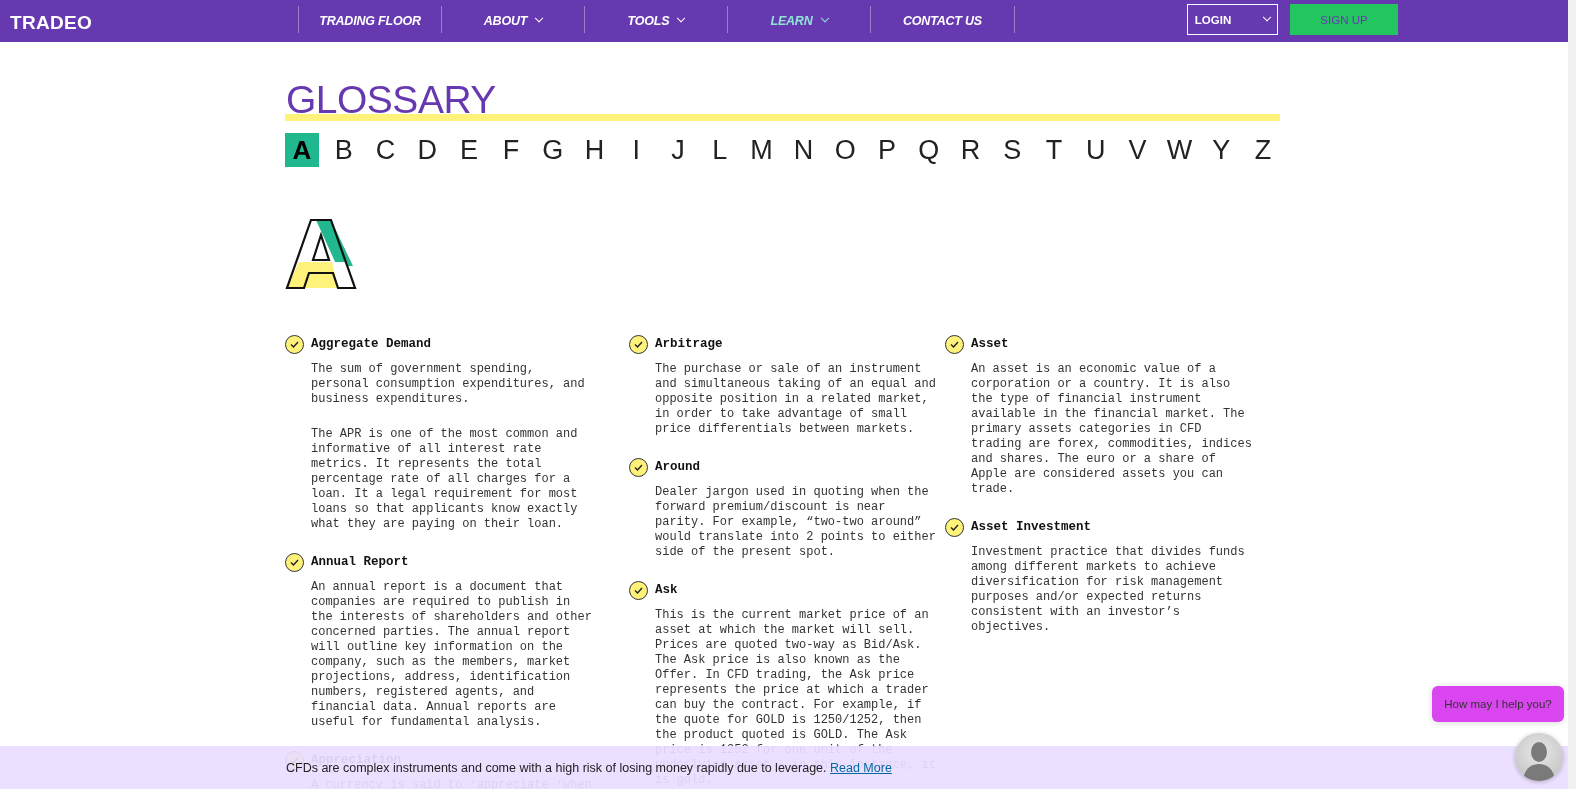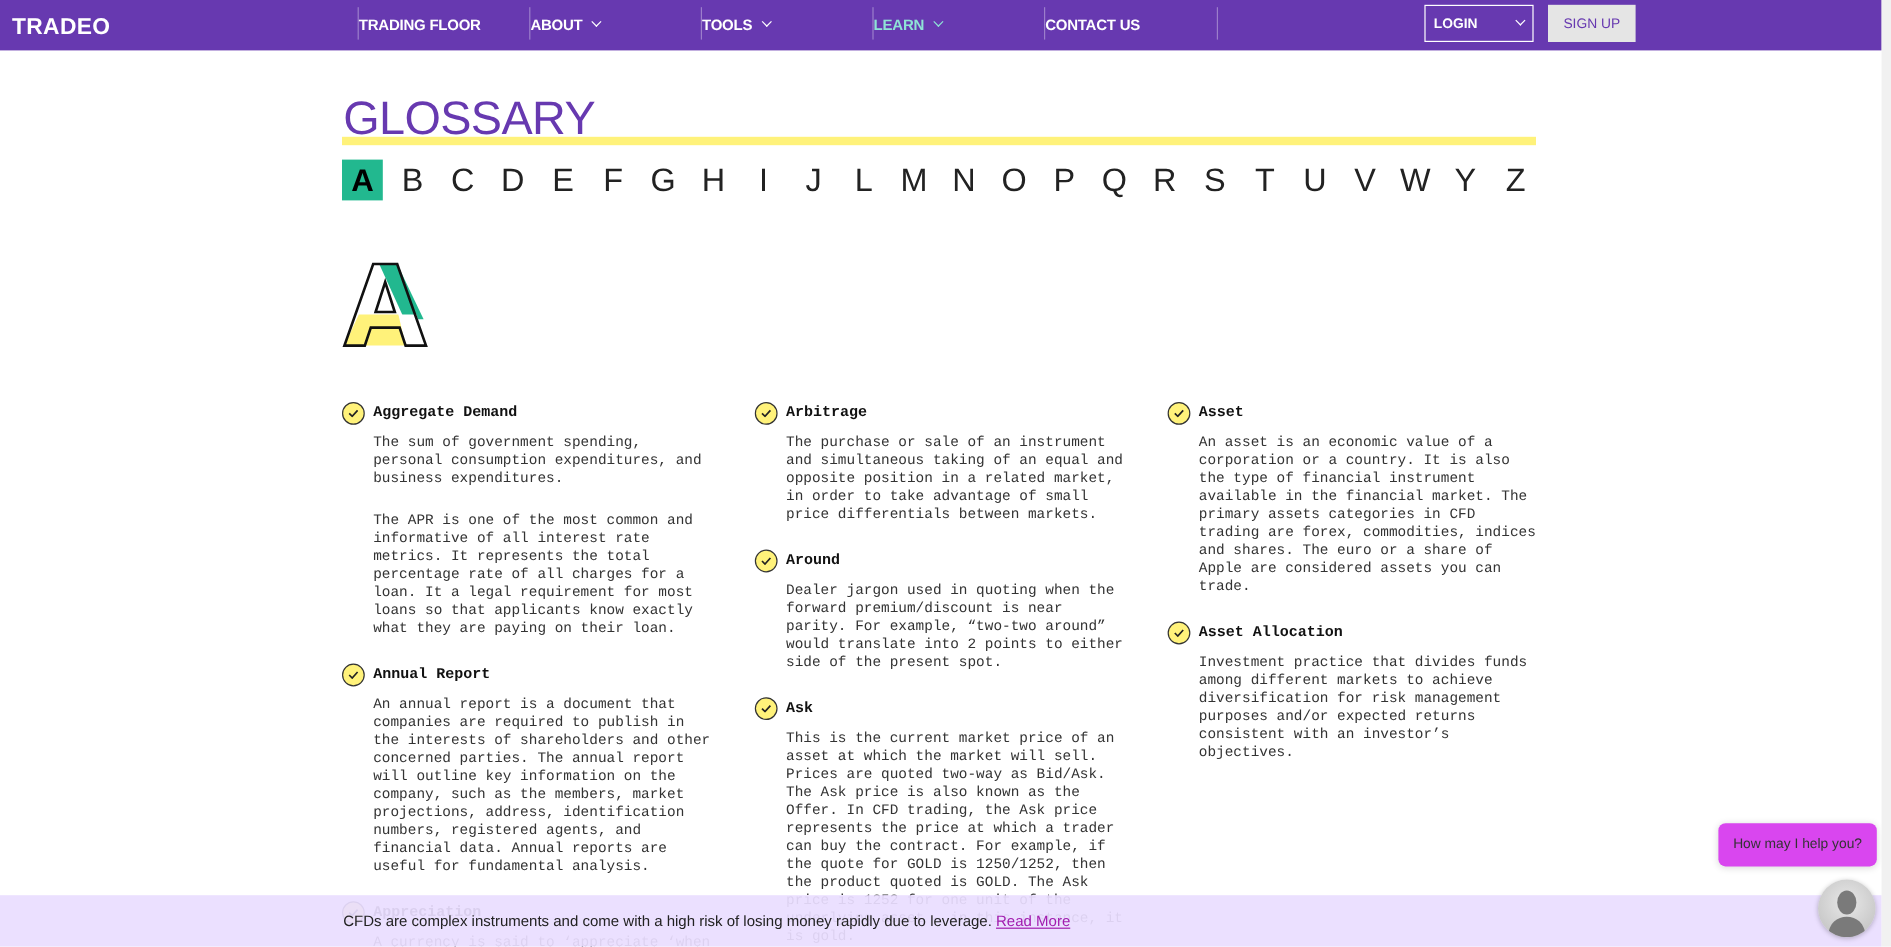--- a/index.html
+++ b/index.html
@@ -5,25 +5,25 @@
     * { box-sizing: border-box; margin: 0; padding: 0; }
     html, body { width: 1576px; height: 789px; overflow: hidden; background: #ffffff; }
     body { font-family: "Liberation Sans", "DejaVu Sans", sans-serif; color: #222; position: relative; }
 
     
     .nav { position: absolute; left: 0; top: 0; width: 1568px; height: 42px; background: #6739b0; }
     .logo { position: absolute; left: 10px; top: 6px; height: 28px; display: flex; align-items: center; gap: 6px; flex-direction: column; }
     .logo svg { display: block; }
     .logo-text { color: #fff; font-weight: bold; font-size: 19px; letter-spacing: 0.3px; }
     .nav-sep { position: absolute; top: 6px; width: 1px; height: 27px; background: rgba(255,255,255,0.35); }
-    .nav-item { position: absolute; top: 0; height: 42px; display: flex; align-items: center; justify-content: flex-start; color: #fff; font-size: 12.5px; font-weight: bold; letter-spacing: -0.2px; cursor: pointer; }
+    .nav-item { position: absolute; top: 0; height: 42px; display: flex; align-items: center; justify-content: center; color: #fff; font-size: 12.5px; font-weight: bold; letter-spacing: -0.2px; cursor: pointer; font-style: italic; }
     .nav-item.active { color: #8fe3d6; }
     .chev { display: inline-block; margin-left: 9px; width: 6px; height: 6px; border-right: 1.5px solid currentColor; border-bottom: 1.5px solid currentColor; transform: rotate(45deg) translate(-2px, -2px); }
     .login-btn { position: absolute; left: 1187px; top: 4px; width: 91px; height: 31px; border: 1px solid #fff; color: #fff; font-size: 11.5px; font-weight: bold; display: flex; align-items: center; justify-content: center; cursor: pointer; gap: 24px; }
-    .signup-btn { position: absolute; left: 1290px; top: 4px; width: 73px; height: 31px; background: #e5e5e5; color: #6739b0; font-size: 11.5px; display: flex; align-items: center; justify-content: center; cursor: pointer; }
+    .signup-btn { position: absolute; left: 1290px; top: 4px; width: 108px; height: 31px; background: #22c55e; color: #6739b0; font-size: 11.5px; display: flex; align-items: center; justify-content: center; cursor: pointer; }
 
     
     .title { position: absolute; left: 286px; top: 78px; font-size: 39px; color: #6739b0; letter-spacing: -0.5px; font-weight: normal; text-align: right; }
     .title-underline { position: absolute; left: 285px; top: 114px; width: 995px; height: 7px; background: #fff27a; }
 
     
     .letters { position: absolute; left: 285px; top: 133px; width: 995px; height: 34px; display: flex; justify-content: space-between; align-items: center; }
     .letter { width: 34px; height: 34px; display: flex; align-items: center; justify-content: center; font-size: 27px; color: #222; font-weight: 300; cursor: pointer; }
     .letter.active { background: #22b88f; color: #000; font-weight: bold; font-size: 26px; }
 
@@ -34,21 +34,21 @@
     .col { position: absolute; top: 334px; width: 310px; font-family: Liberation Mono, monospace; }
     .term { position: relative; margin-bottom: 20px; }
     .term-head { display: flex; align-items: center; height: 20px; }
     .check { width: 19px; height: 19px; border-radius: 50%; background: #fff27a; border: 1.5px solid #333; display: flex; align-items: center; justify-content: center; flex-shrink: 0; margin-right: 7px; }
     .term-name { font-size: 12.5px; font-weight: bold; color: #111; }
     .term-desc { margin-left: 26px; margin-top: 8px; font-size: 12px; line-height: 15px; color: #333; width: 284px; }
 
     
     .banner { position: absolute; left: 0; top: 746px; width: 1568px; height: 43px; background: rgba(233,222,255,0.93); }
     .banner-text { position: absolute; left: 286px; top: 15px; font-size: 12.5px; color: #222; }
-    .banner-link { color: #a21caf; text-decoration: underline; cursor: pointer; }
+    .banner-link { color: #0369a1; text-decoration: underline; cursor: pointer; }
 
     
     .chat-bubble { position: absolute; left: 1432px; top: 686px; width: 132px; height: 36px; background: #d946ef; border-radius: 6px; box-shadow: 0 1px 6px rgba(0,0,0,0.15); font-size: 11.5px; color: #333; display: flex; align-items: center; justify-content: center; cursor: pointer; }
     .chat-avatar { position: absolute; left: 1515px; top: 733px; width: 48px; height: 48px; border-radius: 50%; background: radial-gradient(circle at 50% 40%, #e8e8e8, #bdbdbd); overflow: hidden; box-shadow: 0 1px 4px rgba(0,0,0,0.25); cursor: pointer; }
 
     
     .scrollbar { position: absolute; left: 1568px; top: 0; width: 8px; height: 789px; background: #f1f1f1; }
   </style>
 </head>
 <body>
@@ -222,40 +222,40 @@
       <span class="check">
           <svg width="9" height="7" viewBox="0 0 9 7">
             <path d="M1,3.5 L3.5,6 L8,1" stroke="#222" stroke-width="1.4" fill="none"></path>
           </svg>
         </span>
       <span class="term-name">Ask Rate</span>
     </div>
   </div>
 </div>
 
-<div class="col" style="left:973px">
+<div class="col" style="left:945px">
   <div class="term">
     <div class="term-head">
       <span class="check">
           <svg width="9" height="7" viewBox="0 0 9 7">
             <path d="M1,3.5 L3.5,6 L8,1" stroke="#222" stroke-width="1.4" fill="none"></path>
           </svg>
         </span>
       <span class="term-name">Asset</span>
     </div>
     <p class="term-desc">An asset is an economic value of a corporation or a country. It is also the type of financial instrument available in the financial market. The primary assets categories in CFD trading are forex, commodities, indices and shares. The euro or a share of Apple are considered assets you can trade.</p>
   </div>
   <div class="term">
     <div class="term-head">
       <span class="check">
           <svg width="9" height="7" viewBox="0 0 9 7">
             <path d="M1,3.5 L3.5,6 L8,1" stroke="#222" stroke-width="1.4" fill="none"></path>
           </svg>
         </span>
-      <span class="term-name">Asset Allocation</span>
+      <span class="term-name">Asset Investment</span>
     </div>
     <p class="term-desc">Investment practice that divides funds among different markets to achieve diversification for risk management purposes and/or expected returns consistent with an investor’s objectives.</p>
   </div>
 </div>
 
 <div class="banner">
   <div class="banner-text">
     <span>CFDs are complex instruments and come with a high risk of losing money rapidly due to leverage.</span>
     <span class="banner-link">Read More</span>
   </div>

